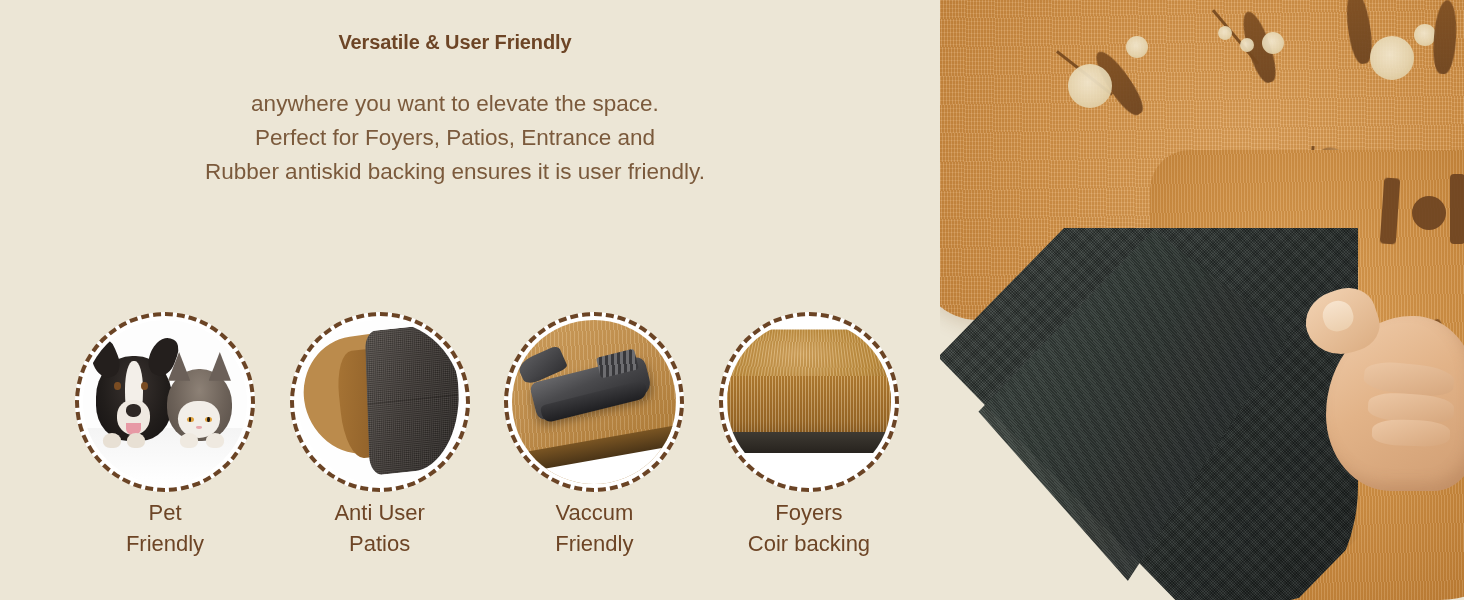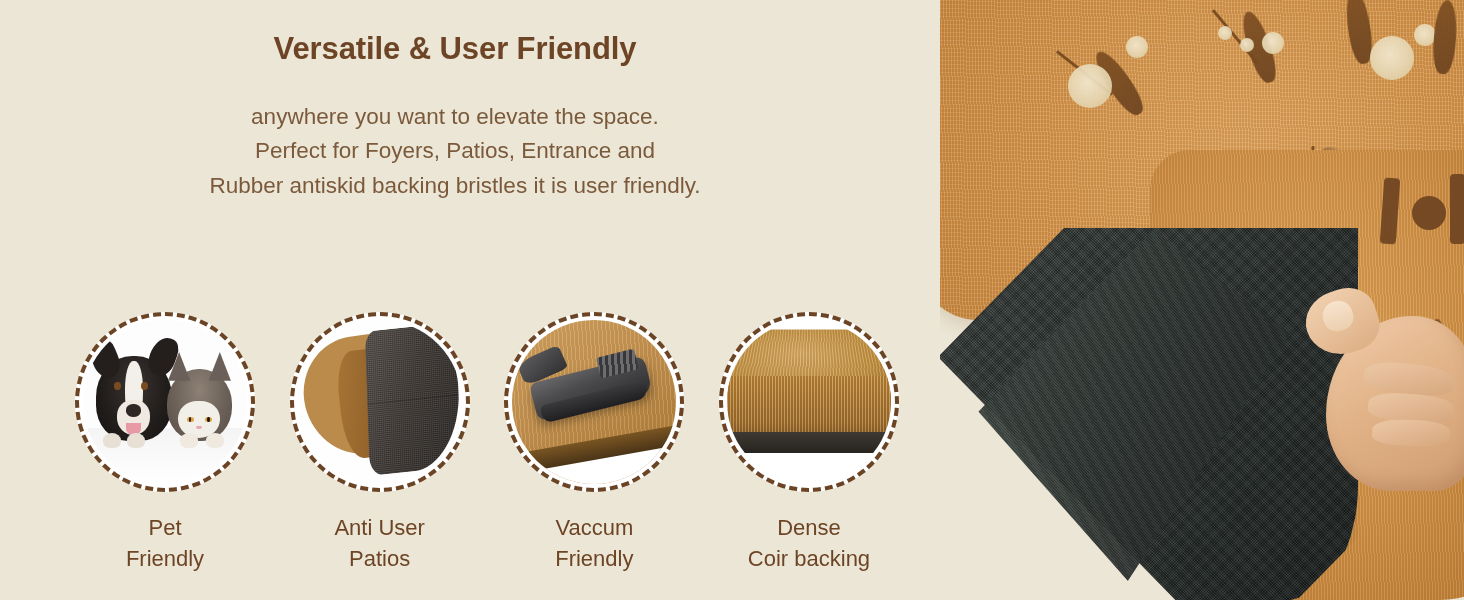--- a/index.html
+++ b/index.html
@@ -20,21 +20,21 @@
 
   
   .copy-block {
     position:absolute;
     left:0; top:0;
     width:910px;
     padding-top:30px;
     text-align:center;
   }
   .headline {
-    font-size:31px;
+    font-size:20px;
     font-weight:bold;
     color:#6d4526;
     letter-spacing:-0.1px;
     line-height:1.2;
   }
   .subcopy {
     margin-top:33px;
     font-size:22.5px;
     color:#7b5a3c;
     line-height:1.52;
@@ -61,21 +61,21 @@
     overflow:hidden;
   }
   .bubble-art {
     position:absolute;
     inset:4px;
     border-radius:50%;
     overflow:hidden;
     background:#fff;
   }
   .feature-label {
-    margin-top:20px;
+    margin-top:5px;
     font-size:22px;
     color:#6d4526;
     line-height:1.42;
   }
   .feature-label span { display:block; }
 
   
   .art-pets { background:#fdfdfd; }
   .art-pets .floor {
     position:absolute; left:0; right:0; bottom:0; height:34%;
@@ -376,21 +376,21 @@
 <body>
 
 <div class="banner">
 
   <div class="copy-block">
     <h1 class="headline">Versatile &amp; User Friendly</h1>
 
     <p class="subcopy">
       <span class="subcopy-line">anywhere you want to elevate the space.</span>
       <span class="subcopy-line">Perfect for Foyers, Patios, Entrance and</span>
-      <span class="subcopy-line">Rubber antiskid backing bristles it is user friendly.</span>
+      <span class="subcopy-line">Rubber antiskid backing ensures it is user friendly.</span>
     </p>
   </div>
 
   <div class="features">
 
     <div class="feature">
       <div class="bubble">
         <div class="bubble-art art-pets">
           <div class="floor"></div>
           <div class="dog-head">
@@ -457,21 +457,21 @@
     <div class="feature">
       <div class="bubble">
         <div class="bubble-art art-dense">
           <div class="dense-top"></div>
           <div class="dense-side"></div>
           <div class="dense-base"></div>
           <div class="dense-floor"></div>
         </div>
       </div>
       <div class="feature-label">
-        <span>Dense</span>
+        <span>Foyers</span>
         <span>Coir backing</span>
       </div>
     </div>
 
   </div>
 
   <div class="photo">
 
     <div class="mat-coir">
 

